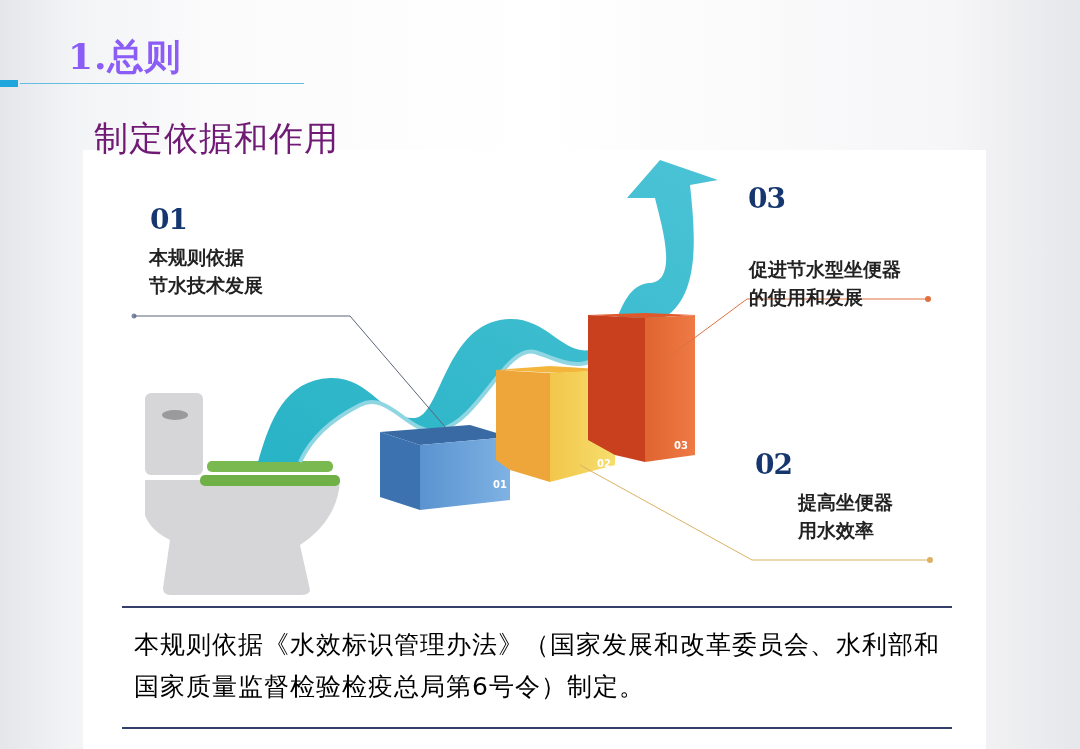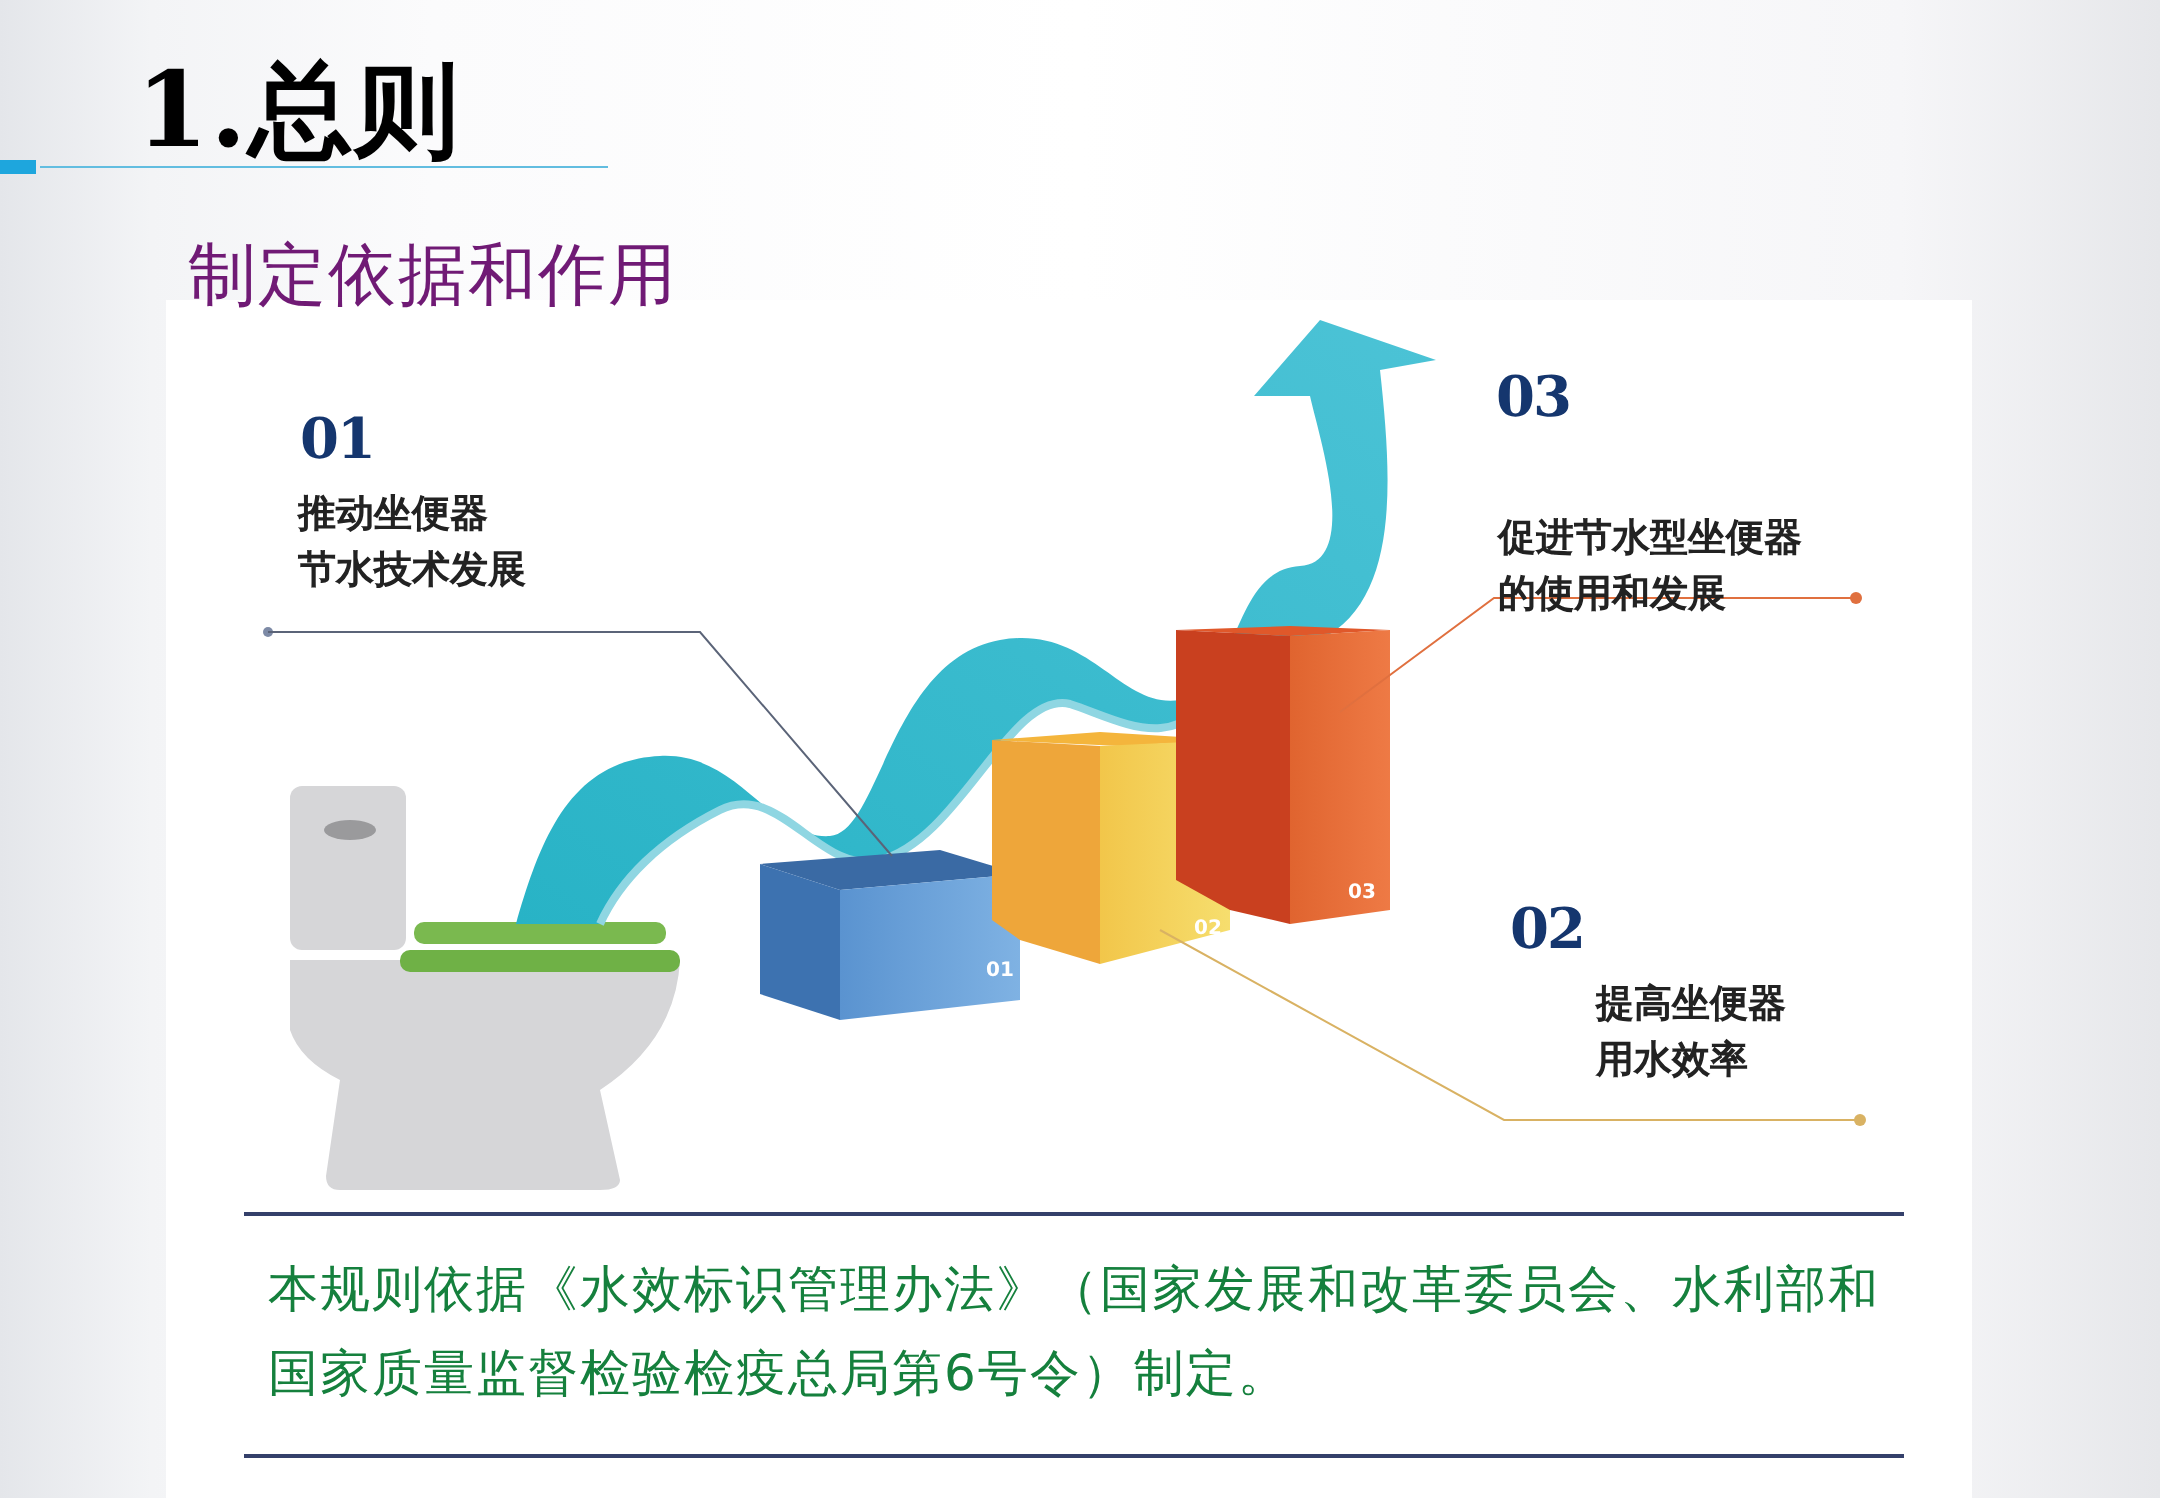--- a/index.html
+++ b/index.html
@@ -5,21 +5,21 @@
     * { margin: 0; padding: 0; box-sizing: border-box; }
     html, body { width: 1080px; height: 749px; overflow: hidden; }
     body {
       position: relative;
       font-family: "DejaVu Sans", "Liberation Sans", sans-serif;
       background: linear-gradient(90deg, #e4e6ea 0%, #f3f4f6 7%, #fbfbfc 20%, #ffffff 50%, #f6f6f8 88%, #e6e7ea 100%);
     }
     .slide-title {
       position: absolute; left: 68px; top: 28px;
       font-family: "DejaVu Serif", "Liberation Serif", serif;
-      font-weight: bold; font-size: 52px; color: #000000; letter-spacing: 1px;
+      font-weight: bold; font-size: 36px; color: #8b5cf6; letter-spacing: 1px;
       line-height: 56px;
     }
     .title-rule {
       position: absolute; left: 20px; top: 83px; width: 284px; height: 1px; background: #62bde0;
     }
     .title-rule-accent {
       position: absolute; left: 0px; top: 80px; width: 18px; height: 7px; background: #1ea6dd;
     }
     .content-panel {
       position: absolute; left: 83px; top: 150px; width: 903px; height: 599px; background: #ffffff;
@@ -33,21 +33,21 @@
       font-weight: bold; font-size: 28px; color: #15366e; letter-spacing: -1px; line-height: 30px;
     }
     .item-text {
       position: absolute; font-size: 19px; color: #222; font-weight: bold; line-height: 28px;
       white-space: pre-line;
     }
     .illustration { position: absolute; left: 0; top: 0; width: 1080px; height: 749px; }
     .quote-rule { position: absolute; left: 122px; width: 830px; height: 2px; background: #34406a; }
     .quote-text {
       position: absolute; left: 134px; top: 624px; width: 810px;
-      font-size: 25px; color: #15803d; line-height: 42px; letter-spacing: 1px;
+      font-size: 25px; color: #000000; line-height: 42px; letter-spacing: 1px;
     }
   </style>
 </head>
 <body>
 
 <div class="content-panel"></div>
 
 <div class="title-rule-accent"></div>
 <div class="title-rule"></div>
 <div class="slide-title">1.总则</div>
@@ -113,21 +113,21 @@
     <polyline points="670,356 747,299 928,299" fill="none" stroke="#e0703f" stroke-width="1"></polyline>
     <circle cx="928" cy="299" r="3" fill="#e0703f"></circle>
   </g>
   <g>
     <polyline points="580,465 752,560 930,560" fill="none" stroke="#d9b263" stroke-width="1"></polyline>
     <circle cx="930" cy="560" r="3" fill="#d9b263"></circle>
   </g>
 </svg>
 
 <div class="item-num" style="left:150px; top:205px;">01</div>
-<div class="item-text" style="left:149px; top:243px;">推动坐便器
+<div class="item-text" style="left:149px; top:243px;">本规则依据
 节水技术发展</div>
 
 <div class="item-num" style="left:748px; top:184px;">03</div>
 <div class="item-text" style="left:749px; top:226px;margin-top:29px;">促进节水型坐便器
 的使用和发展</div>
 
 <div class="item-num" style="left:755px; top:450px;">02</div>
 <div class="item-text" style="left:798px; top:488px;">提高坐便器
 用水效率</div>
 

